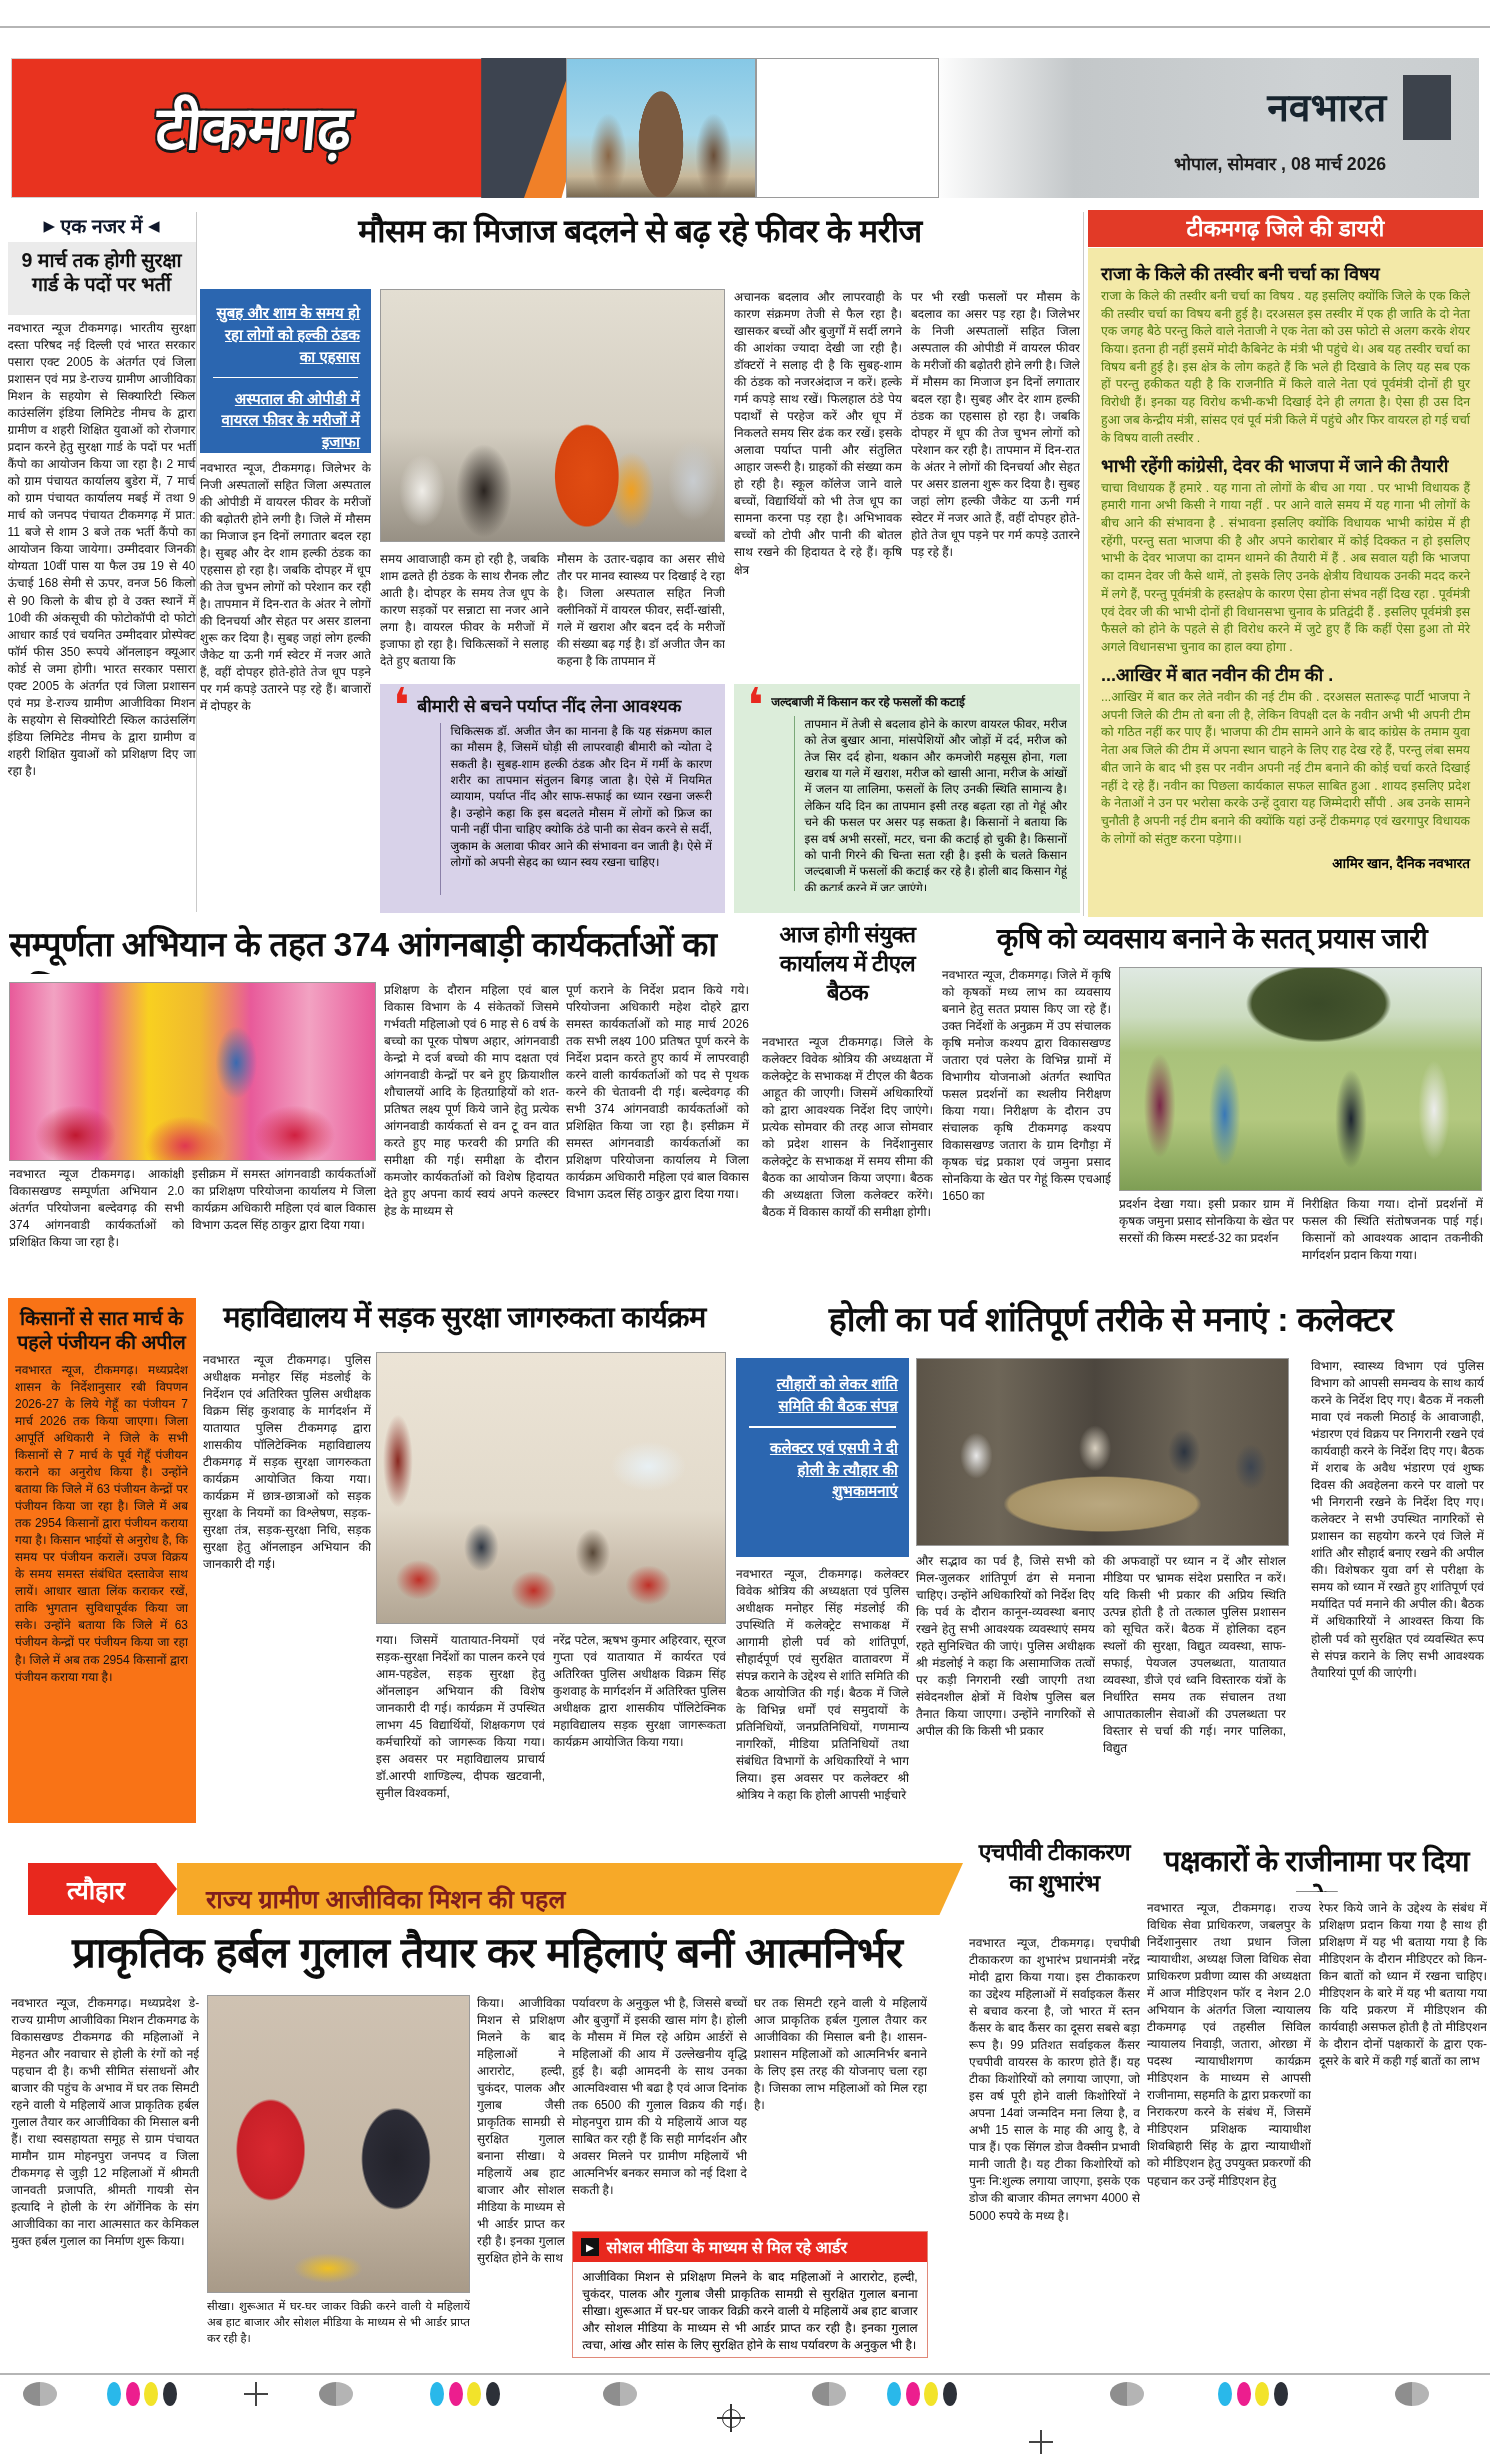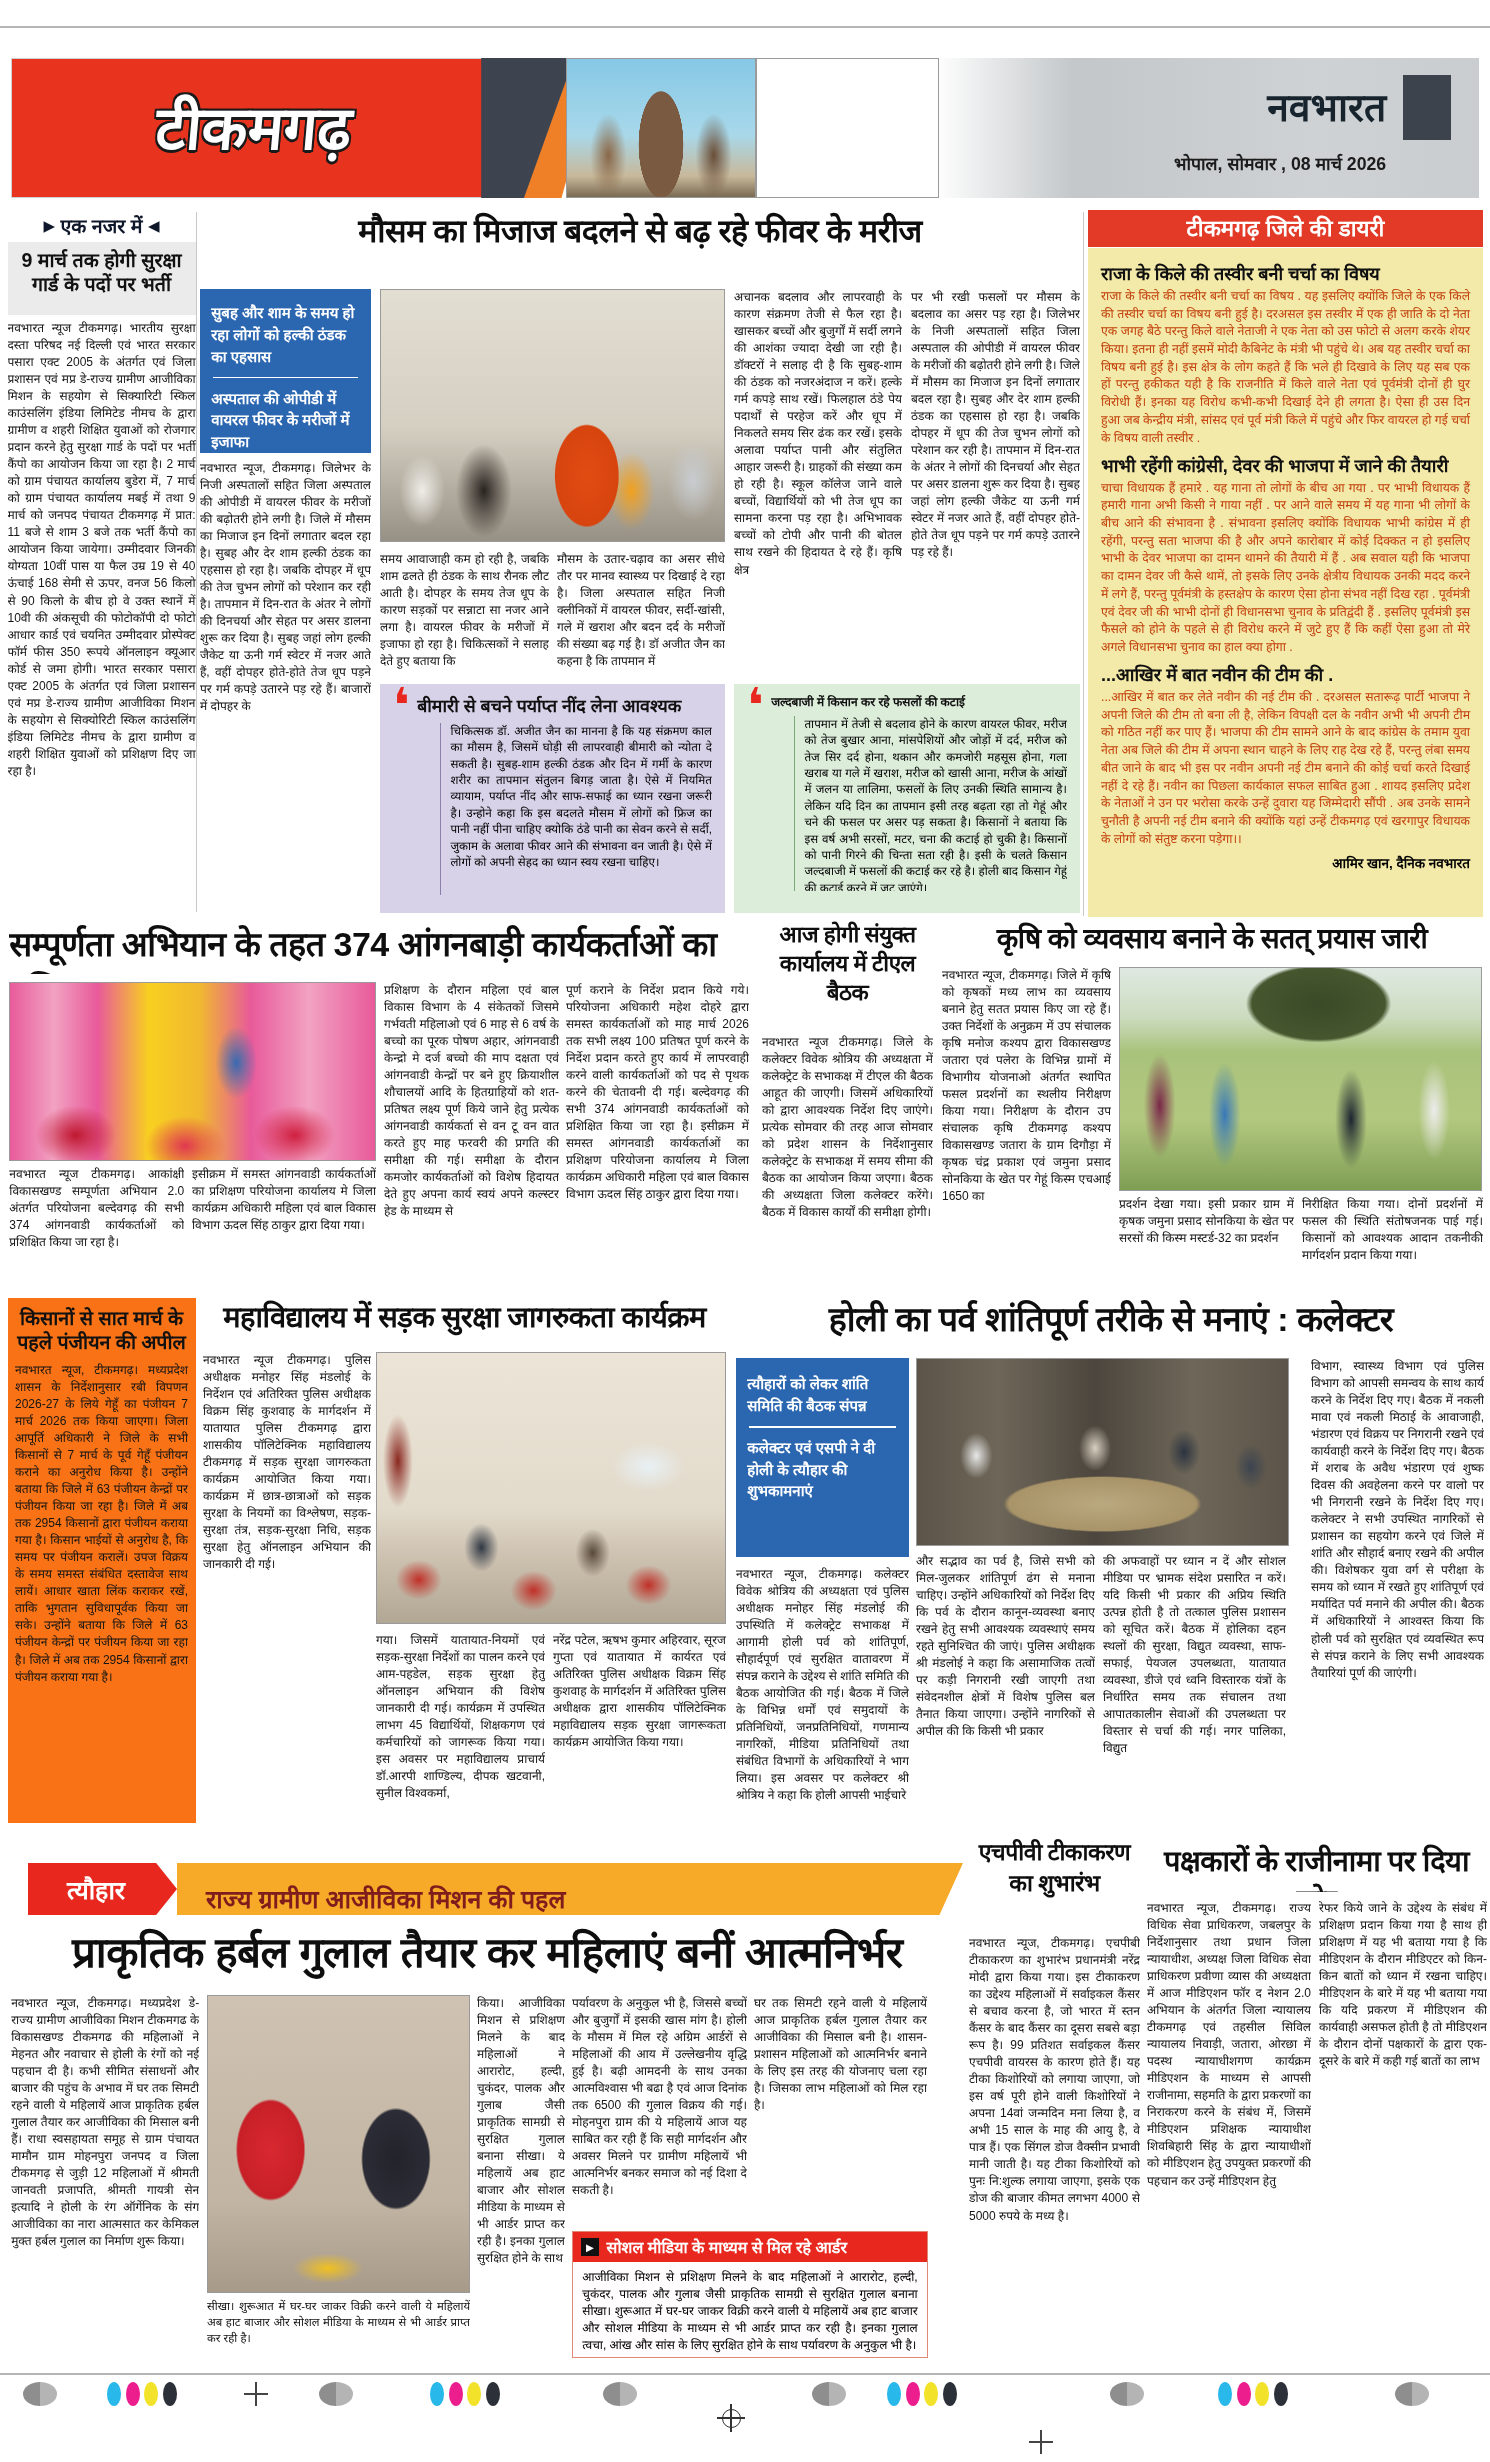--- a/index.html
+++ b/index.html
@@ -79,35 +79,35 @@
     linear-gradient(180deg,#cfc2b2 0%,#c2b4a2 70%,#a89a88 100%); }
 
   
   .kicker { color:#0f172a; font-weight:bold; font-size:19.6px; }
   .kicker .arr { font-size:15px; position:relative; top:-1.9px; }
   .gray-title-box { background:#ebebeb; }
   .rail-title { font-size:19.6px; font-weight:bold; line-height:1.25; color:#111; }
 
   
   .bluebox { background:#2b66b0; color:#fff; padding:13px 11.2px; }
-  .bluebox .l { font-weight:bold; font-size:15px; line-height:1.45; text-align:left; }
+  .bluebox .l { font-weight:bold; font-size:15px; line-height:1.45; text-align:right;text-decoration:underline; }
   .bluebox .div { height:1.9px; background:#ffffff; margin:9.3px 1.9px; }
   .purplebox { background:#d8d2e9; padding:9.3px 13px; }
   .greenbox { background:#dcedda; padding:9.3px 13px; }
   .qrow { display:flex; align-items:flex-start; gap:7.5px; }
   .quote-icon { color:#e8281e; font-size:48px; line-height:0.55; font-weight:bold; flex:0 0 auto; }
   .notebox-title { font-weight:bold; font-size:17.7px; color:#101010; }
   .notebox-body { font-size:11.7px; line-height:1.4; text-align:justify; margin-top:5.6px; border-left:1.9px solid #8a80a8; padding-left:9.3px;margin-left:23px; }
   .greenbox .notebox-body { border-left:1.9px solid #7aa878; }
 
   
   .diary-head { background:#e23a27; color:#fff; font-weight:bold; font-size:22.4px; }
   .diary-box { background:#f3e9a8; padding:7.5px 13px; }
   .diary-t { font-weight:bold; font-size:18px; color:#101010; margin-top:5.6px; }
-  .diary-b { font-size:12.3px; line-height:1.44; text-align:justify; color:#c2410c; margin-top:2.8px; }
+  .diary-b { font-size:12.3px; line-height:1.44; text-align:justify; color:#4d7c0f; margin-top:2.8px; }
   .diary-by { font-weight:bold; font-size:13.5px; text-align:right; margin-top:5.6px; }
 
   
   .tab-red { background:#e8281e; color:#fff; font-weight:bold; font-size:25px; clip-path:polygon(0 0,86% 0,100% 50%,86% 100%,0 100%); display:flex; align-items:center; justify-content:center; padding-right:13px; }
   .banner-orange { background:#f7a928; color:#7f1d1d; font-weight:bold; font-size:25px; display:flex; align-items:flex-end; padding-left:29px; clip-path:polygon(0 0,100% 0,97% 100%,0 100%); }
 
   .orderbox { border:1.4px solid #e08878; background:#fffdfd; }
   .orderbox-head { background:#e8281e; color:#fff; font-weight:bold; font-size:16px; display:flex; align-items:center; gap:7.5px; padding:0 7.5px; height:30px; }
   .orderbox-head .tri { color:#ffffff; background:#111; width:18.6px; height:18.6px; display:flex; align-items:center; justify-content:center; font-size:10.2px; flex:0 0 auto; }
   .orderbox-body { padding:6.5px 9.3px; font-size:12px; line-height:1.42; text-align:justify; }

